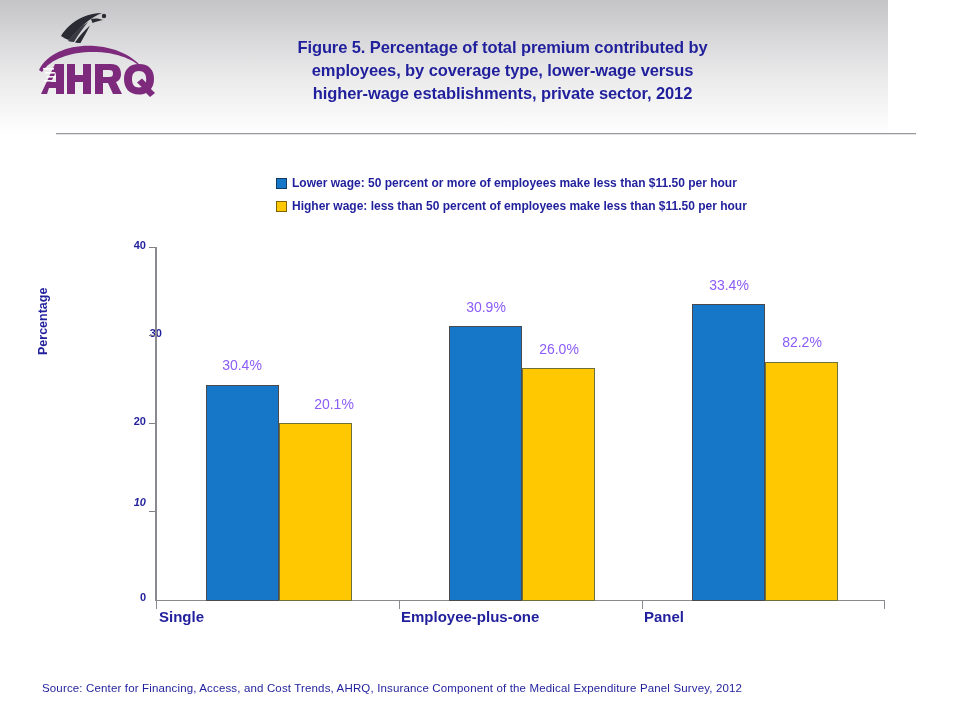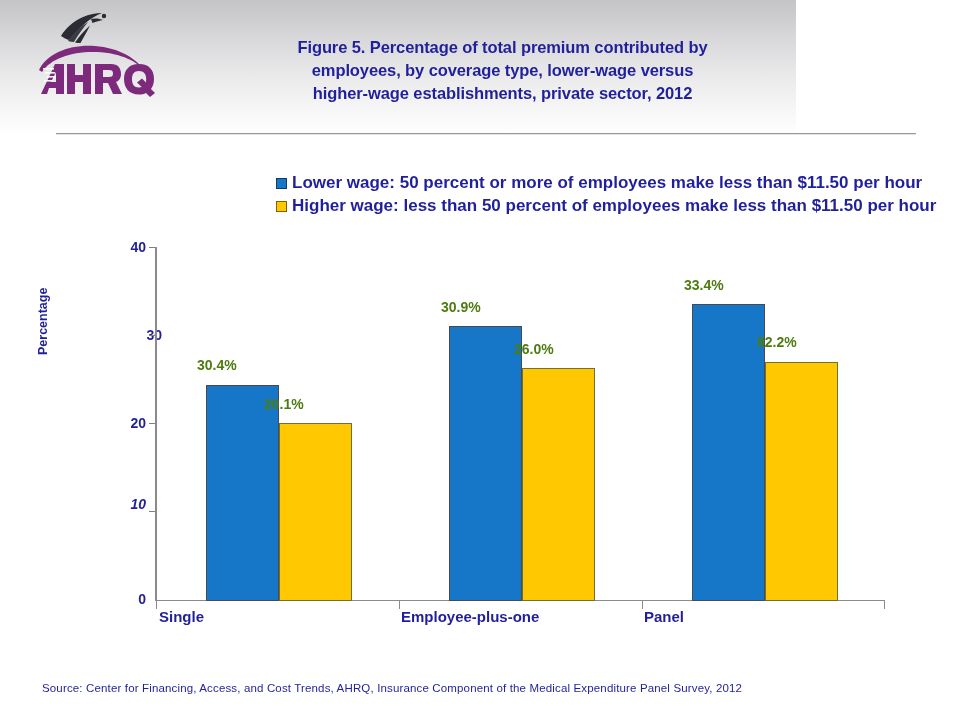--- a/index.html
+++ b/index.html
@@ -12,21 +12,21 @@
     background: #ffffff;
     font-family: "Liberation Sans", sans-serif;
     overflow: hidden;
     position: relative;
   }
 
   
   #header {
     position: absolute;
     left: 0; top: 0;
-    width: 796px; height: 136px;
+    width: 888px; height: 136px;
     background: linear-gradient(to bottom, #c4c4c6 0%, #d8d8da 28%, #ebebec 58%, #f7f7f8 82%, #ffffff 100%);
   }
 
   
   #hhs-logo {
     position: absolute;
     left: 55px; top: 10px;
     width: 62px; height: 36px;
   }
   
@@ -69,21 +69,21 @@
   }
   .legend-swatch {
     width: 9px; height: 9px;
     margin-right: 5px;
     flex: 0 0 auto;
   }
   .legend-swatch.blue { background: #1676c8; border: 1px solid #123a63; }
   .legend-swatch.gold { background: #ffc800; border: 1px solid #7d6400; }
   .legend-label {
     color: #201f9c;
-    font-size: 17px;
+    font-size: 12px;
     font-weight: bold;
     white-space: nowrap;
   }
 
   
   #plot {
     position: absolute;
     left: 0; top: 0;
     width: 960px; height: 720px;
     pointer-events: none;
@@ -98,21 +98,21 @@
     transform: rotate(-90deg);
     transform-origin: left top;
     white-space: nowrap;
   }
 
   .ytick-label {
     position: absolute;
     width: 36px;
     text-align: right;
     color: #201f9c;
-    font-size: 14px;
+    font-size: 11px;
     font-weight: bold;
   }
   .ytick-mark {
     position: absolute;
     width: 7px; height: 1px;
     background: #808084;
   }
 
   #y-axis-line {
     position: absolute;
@@ -146,24 +146,24 @@
   .bar.gold {
     background-color: #ffc800;
     background-image: radial-gradient(#e0a800 0.6px, transparent 0.7px);
     background-size: 4px 4px;
     border: 1px solid #6f6f3a;
   }
 
   .bar-value {
     position: absolute;
     width: 90px;
-    text-align: left;
-    color: #4d7c0f;
+    text-align: center;
+    color: #8b5cf6;
     font-size: 14px;
-    font-weight: bold;
+    font-weight: normal;
   }
 
   .cat-label {
     position: absolute;
     top: 608px;
     width: 240px;
     text-align: left;
     color: #201f9c;
     font-size: 15px;
     font-weight: bold;
@@ -251,21 +251,21 @@
 
   <div class="xtick-mark" style="left:156px;"></div>
   <div class="xtick-mark" style="left:399px;"></div>
   <div class="xtick-mark" style="left:642px;"></div>
   <div class="xtick-mark" style="left:884px;"></div>
 
   <div class="bar blue" style="left:206px; top:385px; width:73px; height:216px;"></div>
   <div class="bar-value" style="left:197px; top:357px;">30.4%</div>
 
   <div class="bar gold" style="left:279px; top:423px; width:73px; height:178px;"></div>
-  <div class="bar-value" style="left:264px; top:396px;">20.1%</div>
+  <div class="bar-value" style="left:289px; top:396px;">20.1%</div>
 
   <div class="cat-label" style="left:159px;">Single</div>
 
   <div class="bar blue" style="left:449px; top:326px; width:73px; height:275px;"></div>
   <div class="bar-value" style="left:441px; top:299px;">30.9%</div>
 
   <div class="bar gold" style="left:522px; top:368px; width:73px; height:233px;"></div>
   <div class="bar-value" style="left:514px; top:341px;">26.0%</div>
 
   <div class="cat-label" style="left:401px;">Employee-plus-one</div>

